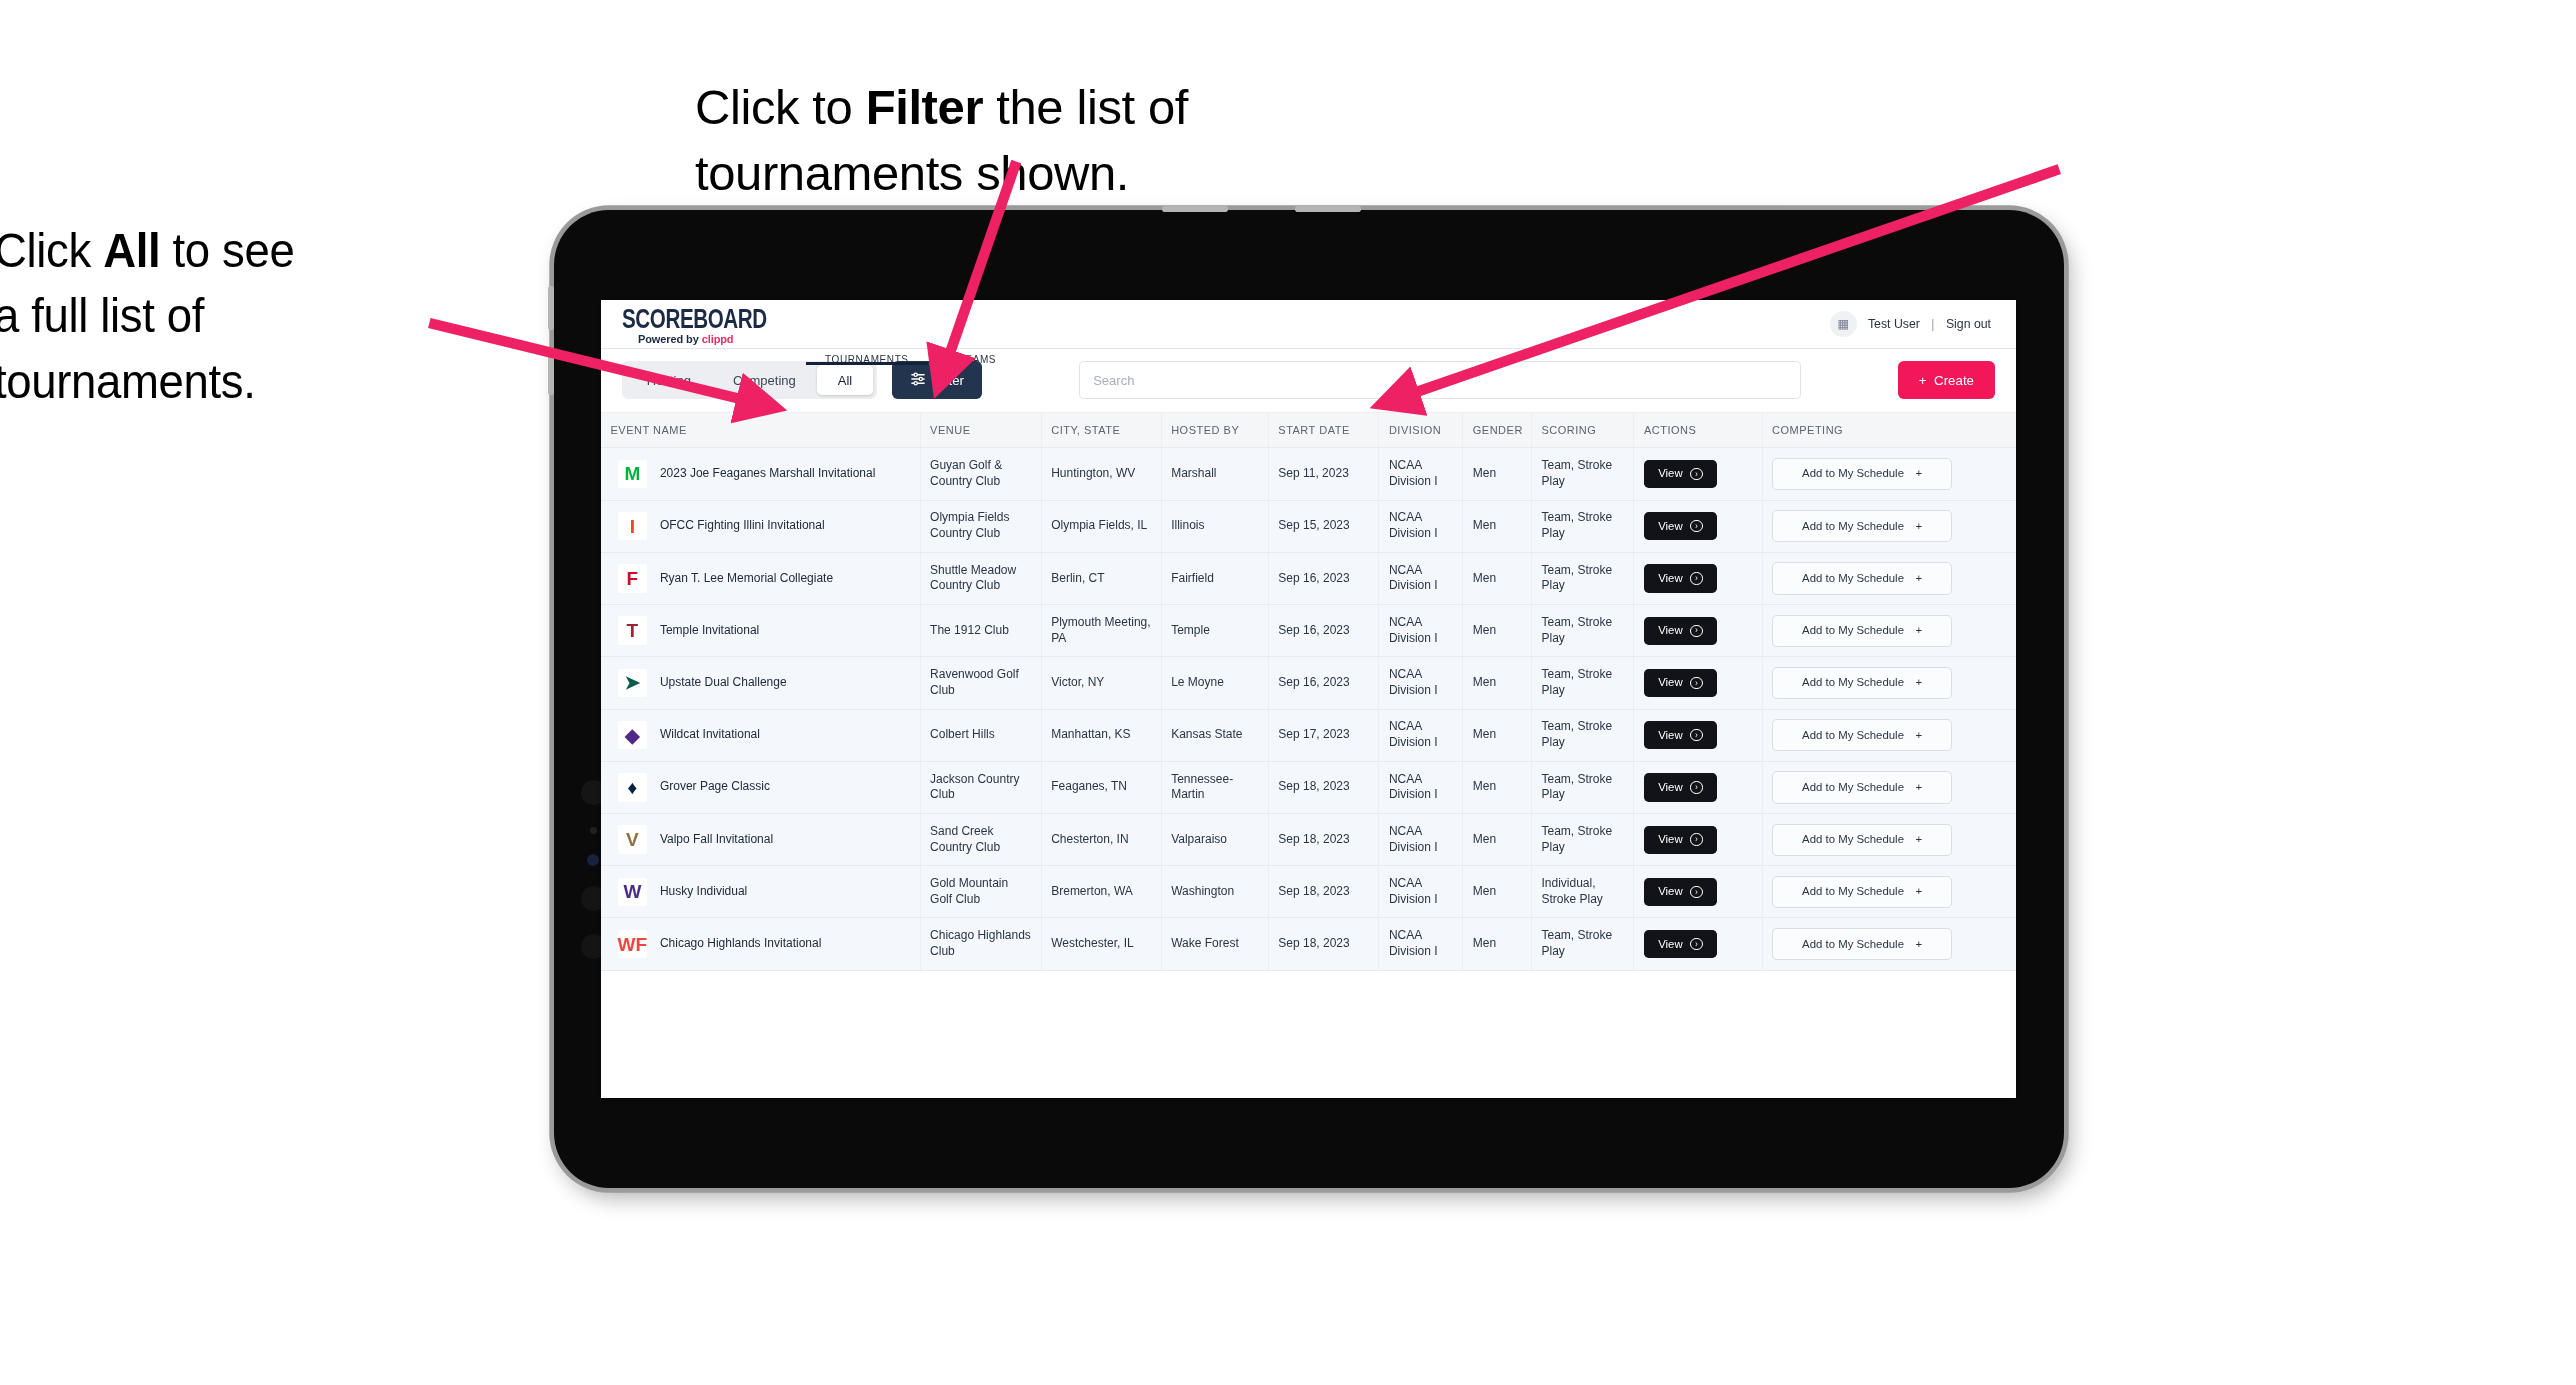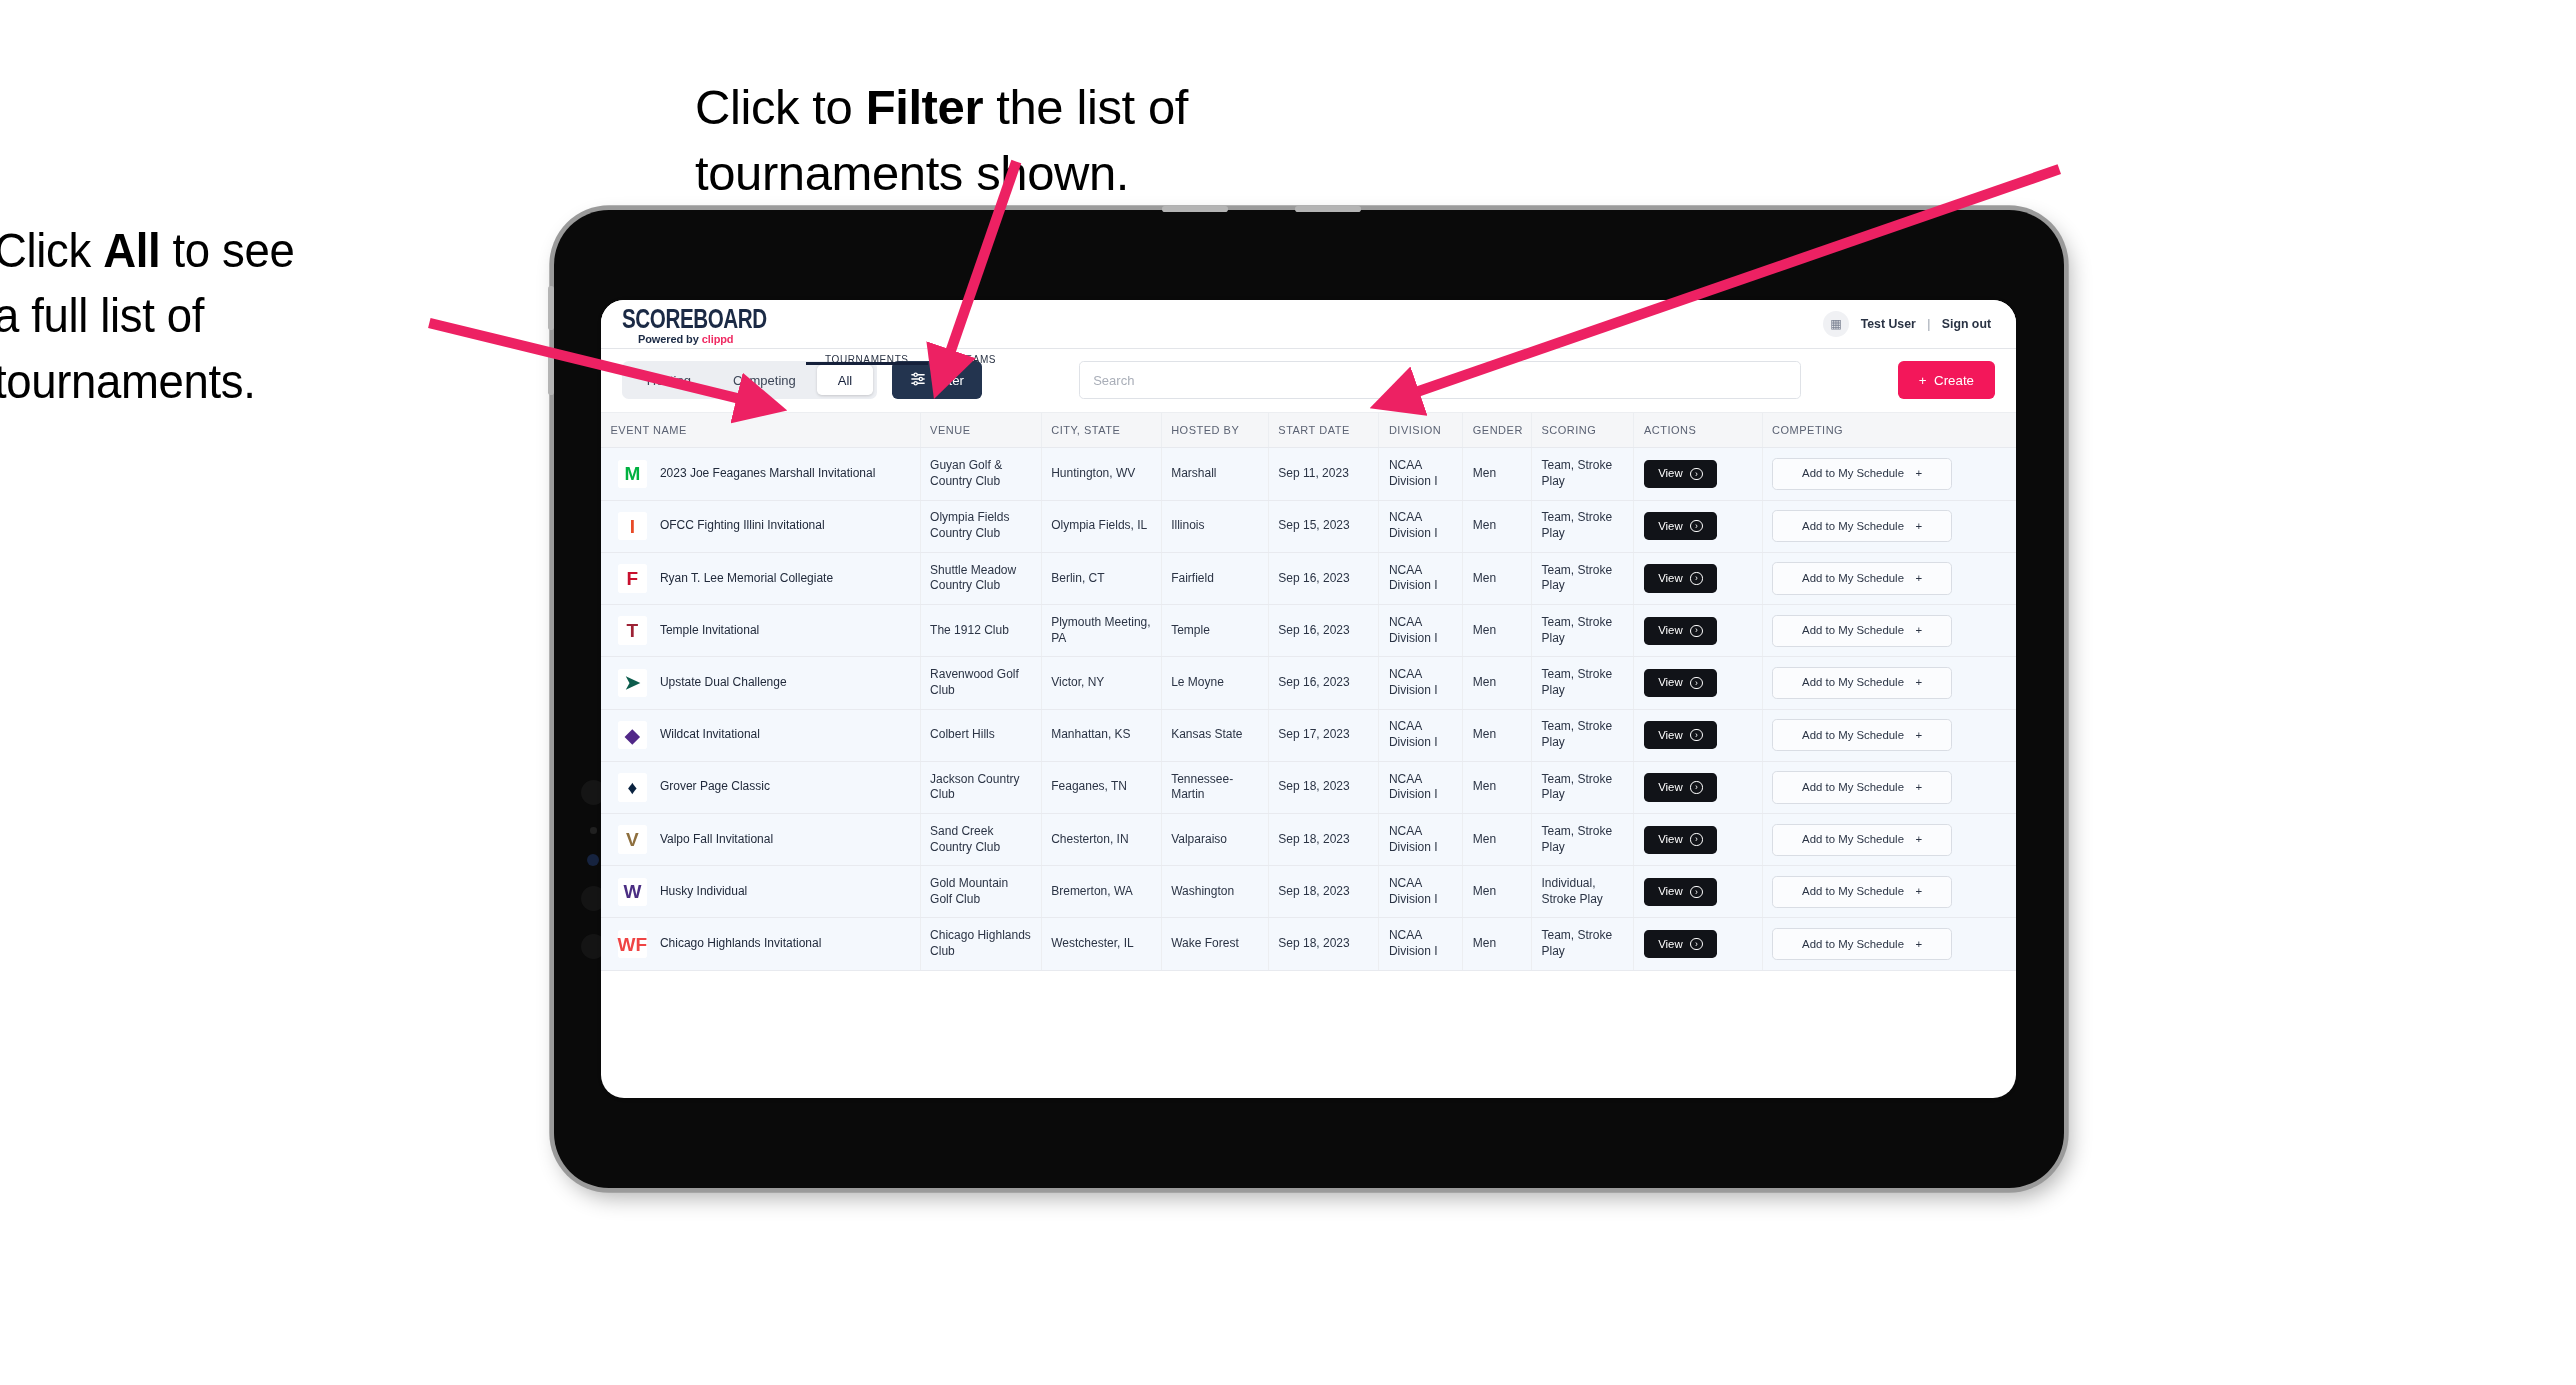--- a/index.html
+++ b/index.html
@@ -77,21 +77,20 @@
   
   #screen {
     position: absolute;
     left: 47px;
     top: 90px;
     width: 1415px;
     height: 798px;
     background: #ffffff;
     overflow: hidden;
     box-shadow: 0 0.9px 3.8px rgba(0,0,0,0.18);
-    border-radius: 23px;
   }
 
   
   #appnav {
     display: flex;
     align-items: stretch;
     height: 49px;
     background: #ffffff;
     border-bottom: 0.9px solid #e3e5e9;
     position: relative;
@@ -151,21 +150,21 @@
   }
   #avatar {
     width: 26.6px; height: 26.6px;
     border-radius: 50%;
     background: #f0f1f4;
     display: flex; align-items: center; justify-content: center;
     color: #7b8292;
     font-size: 12.3px;
   }
   #user-area .sep { color: #9aa1ad; }
-  #user-area .lk { cursor: pointer; font-weight: bold; }
+  #user-area .lk { cursor: pointer; }
 
   
   #toolbar {
     display: flex;
     align-items: center;
     gap: 15px;
     padding: 12.3px 21px;
     background: #ffffff;
     border-bottom: 0.9px solid #eceef1;
   }

